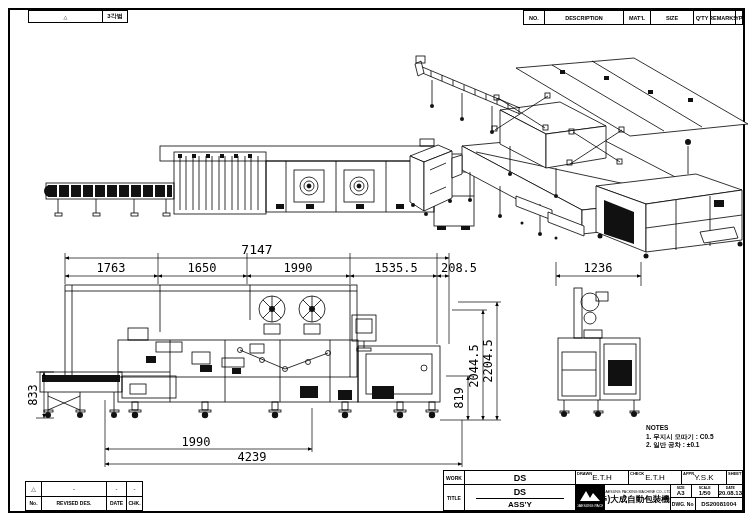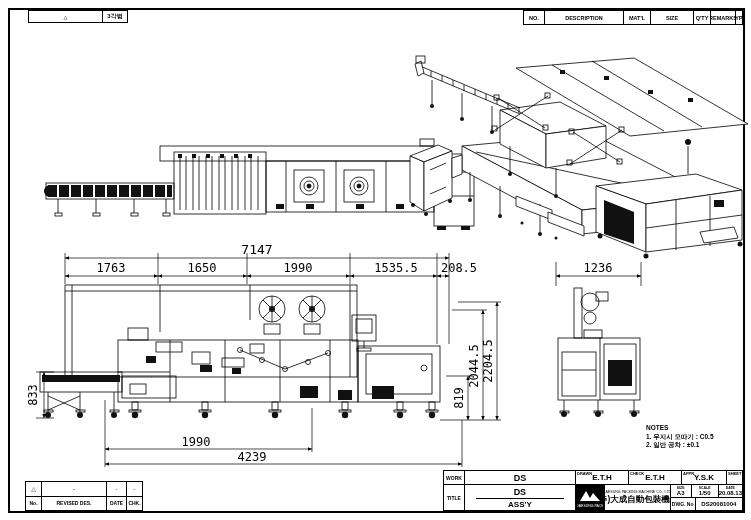--- a/index.html
+++ b/index.html
@@ -33,21 +33,21 @@
   .rev .row2{font-size:5px;font-weight:bold;}
   
   .tb{left:443px;top:470px;width:300px;height:41px;border:1.5px solid #000;background:#fff;
       display:flex;flex-direction:column;}
   .tb .r1{display:flex;height:13px;border-bottom:1px solid #000;}
   .tb .r2{display:flex;flex:1;}
   .lblv{font-size:5px;font-weight:bold;}
   .sign{position:relative;border-left:1px solid #000;flex:none;display:flex;
         align-items:flex-end;justify-content:center;}
   .sign .sl{position:absolute;left:1px;top:0;font-size:4px;font-weight:bold;}
-  .sign .sv{font-size:8px;font-weight:bold;line-height:12px;}
+  .sign .sv{font-size:8px;font-weight:normal;line-height:12px;}
   .titlearea{display:flex;flex-direction:column;align-items:center;justify-content:center;
              border-left:1px solid #000;}
   .titlearea .tline{width:80%;border-top:1px solid #000;margin:1px 0;}
   .logo{border-left:1px solid #000;background:#000;display:flex;align-items:center;justify-content:center;}
   .comp{border-left:1px solid #000;display:flex;flex-direction:column;align-items:center;
         justify-content:center;overflow:hidden;}
   .comp .en{font-size:4px;transform:scale(.9);white-space:nowrap;}
   .comp .ko{font-size:8.5px;font-weight:bold;white-space:nowrap;}
   .meta{border-left:1px solid #000;display:flex;flex-direction:column;}
   .meta .mrow{display:flex;height:12px;border-bottom:1px solid #000;}

